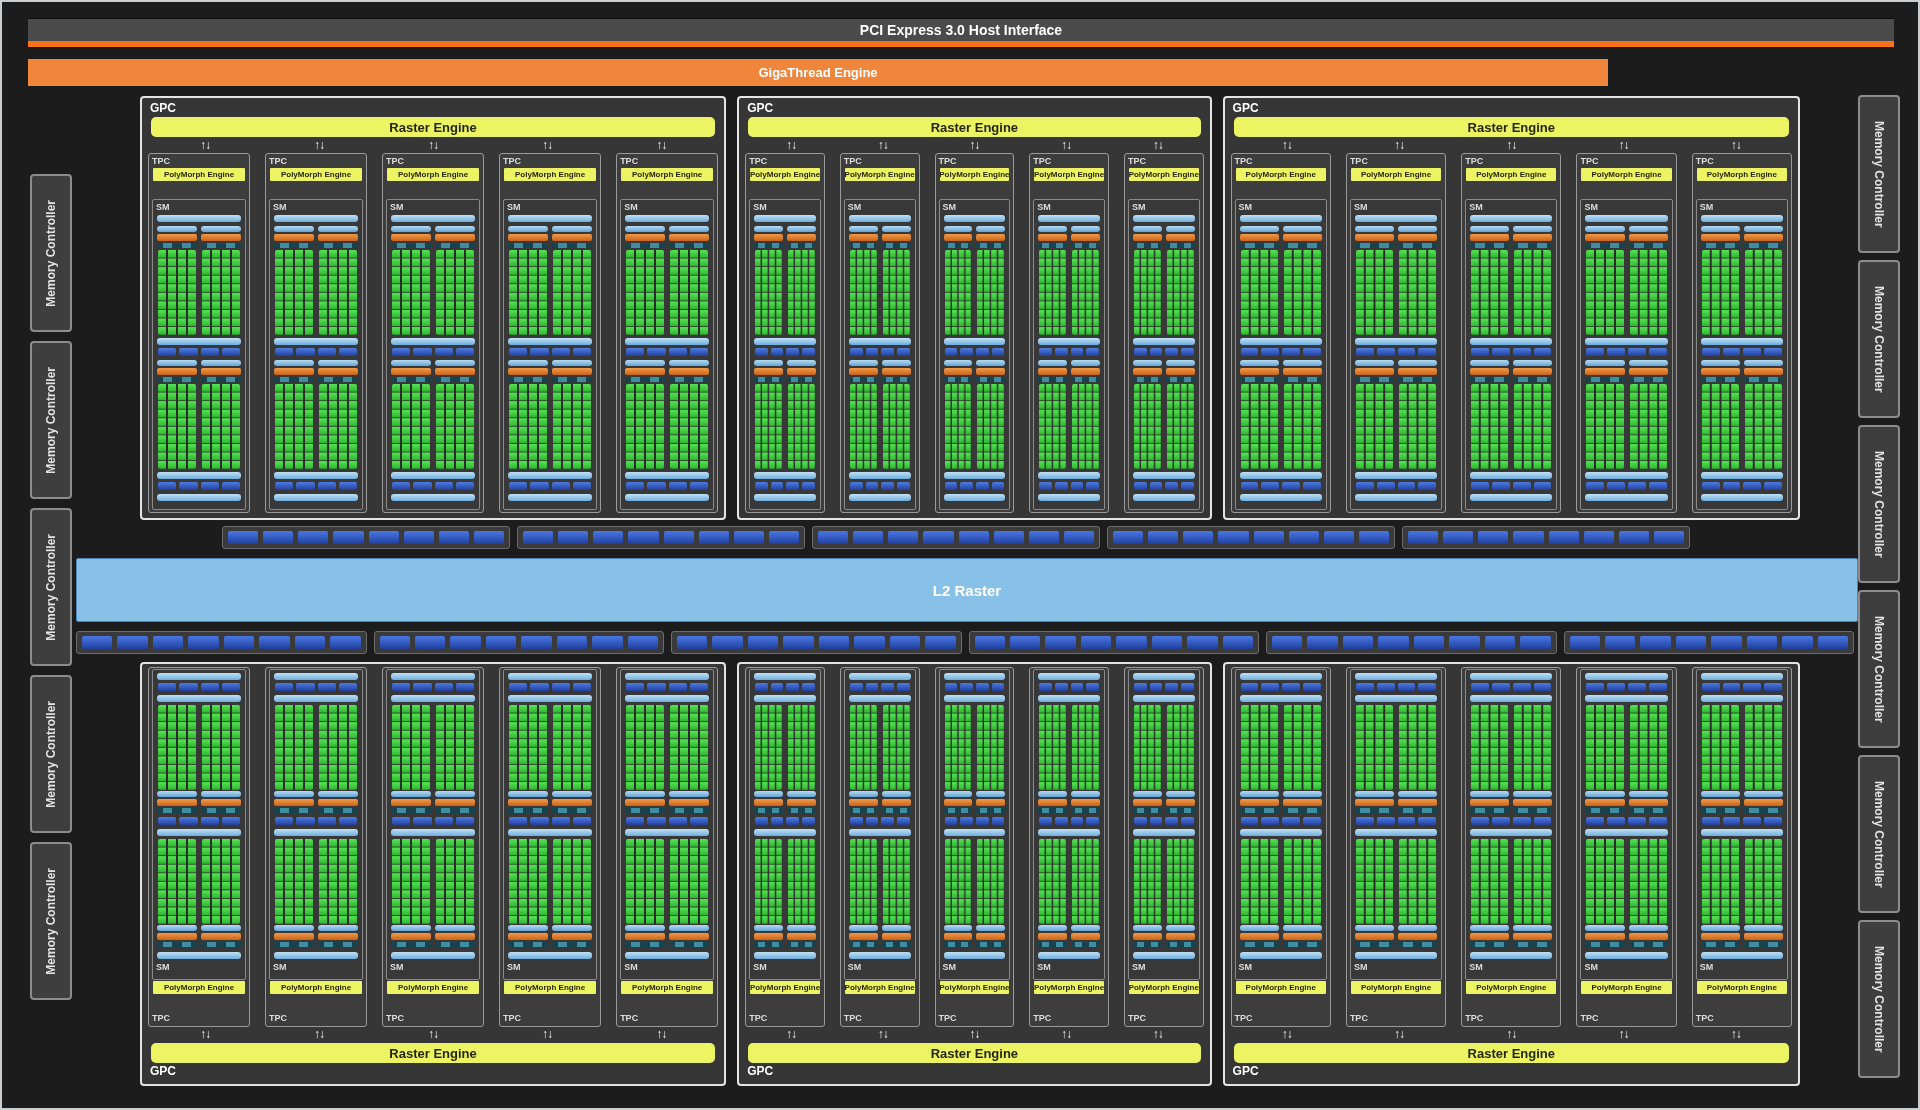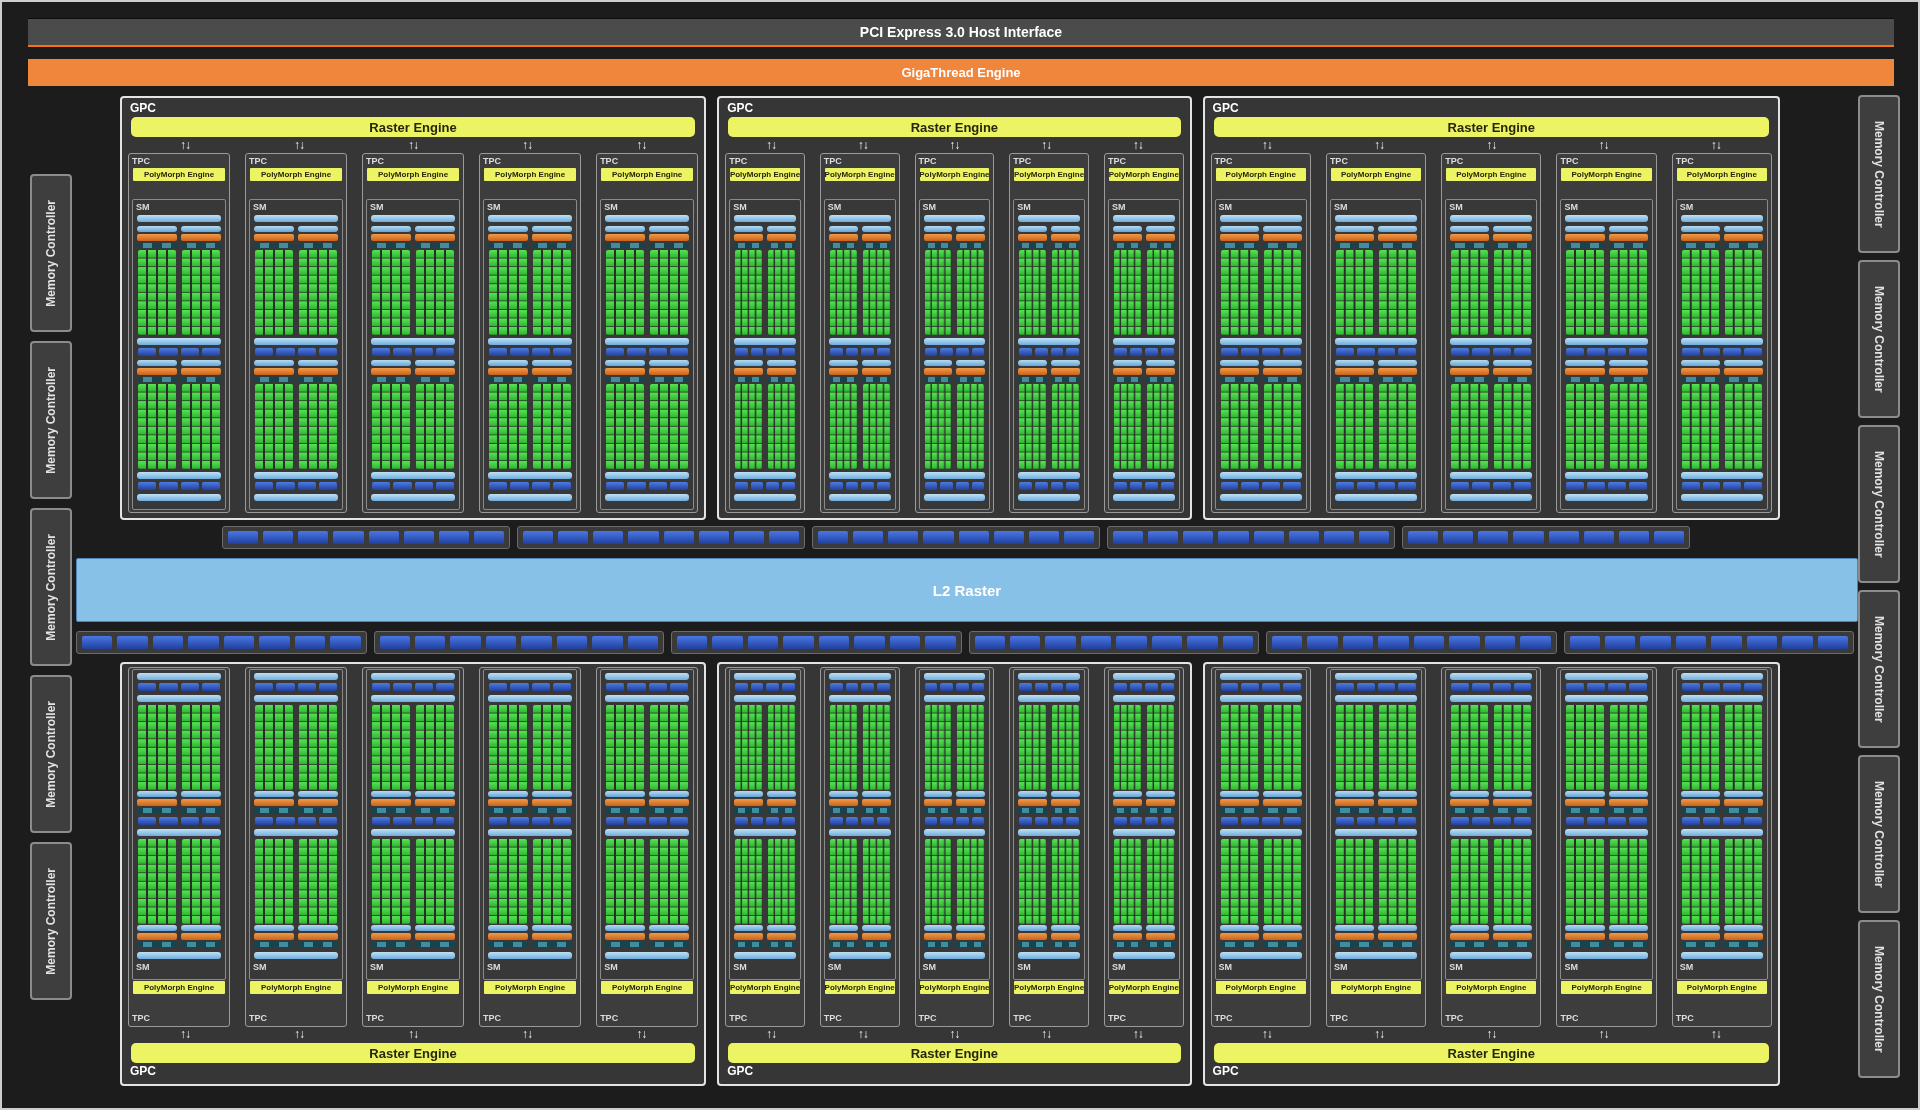--- a/index.html
+++ b/index.html
@@ -5,31 +5,31 @@
   html,body{margin:0;padding:0;background:#101010;}
   #frame{
     position:relative;width:1916px;height:1106px;margin:0;
     background:#1c1c1c;border:2px solid #caced0;overflow:hidden;
     font-family:"Liberation Sans",sans-serif;
   }
   
   .hbar{position:absolute;display:flex;align-items:center;justify-content:center;
         font-weight:bold;color:#fff;box-sizing:border-box;}
   #pcie{left:26px;top:16px;width:1866px;height:29px;background:var(--host-bar,#4b4b4b);
-        font-size:14px;border-top:1px solid #0c0c0c;border-bottom:2px solid #f97316;}
-  #gigathread{left:26px;top:57px;width:1866px;height:27px;background:var(--gigathread,#f0863c);font-size:13px;}
+        font-size:14px;border-top:1px solid #0c0c0c;border-bottom:6px solid #f97316;}
+  #gigathread{left:26px;top:57px;width:1580px;height:27px;background:var(--gigathread,#f0863c);font-size:13px;}
   
   .mc{position:absolute;width:42px;height:158px;background:#3e3e3e;border:2px solid #8c8c8c;
       border-radius:4px;display:flex;align-items:center;justify-content:center;box-sizing:border-box;}
   .mc-text{color:#e3e3e3;font-weight:bold;font-size:12px;white-space:nowrap;writing-mode:vertical-rl;}
   .mc-left-col .mc{left:28px;}
   .mc-right-col .mc{left:1856px;}
   .mc-left-col .mc-text{transform:rotate(180deg);}
   
-  .gpc-row{position:absolute;left:118px;width:1660px;height:424px;display:flex;gap:11px;}
+  .gpc-row{position:absolute;left:138px;width:1660px;height:424px;display:flex;gap:11px;}
   #gpc-row-top{top:94px;}
   #gpc-row-bottom{top:660px;}
   .gpc{background:#363636;border:2px solid #e4e4e4;border-radius:4px;
        padding:3px 6px 5px;display:flex;flex-direction:column;box-sizing:border-box;min-width:0;}
   .gpc-label{color:#fff;font-weight:bold;font-size:12px;line-height:15px;padding-left:2px;flex:0 0 auto;}
   .raster{flex:0 0 20px;background:var(--raster-yellow,#edf464);color:#26260a;font-weight:bold;
           font-size:13px;display:flex;align-items:center;justify-content:center;margin:1px 3px;border-radius:5px;}
   .arrow-row{flex:0 0 15px;display:flex;}
   .arrow-cell{flex:1;text-align:center;color:#f2f2f2;font-weight:bold;font-size:12px;
               line-height:15px;letter-spacing:-1px;}

